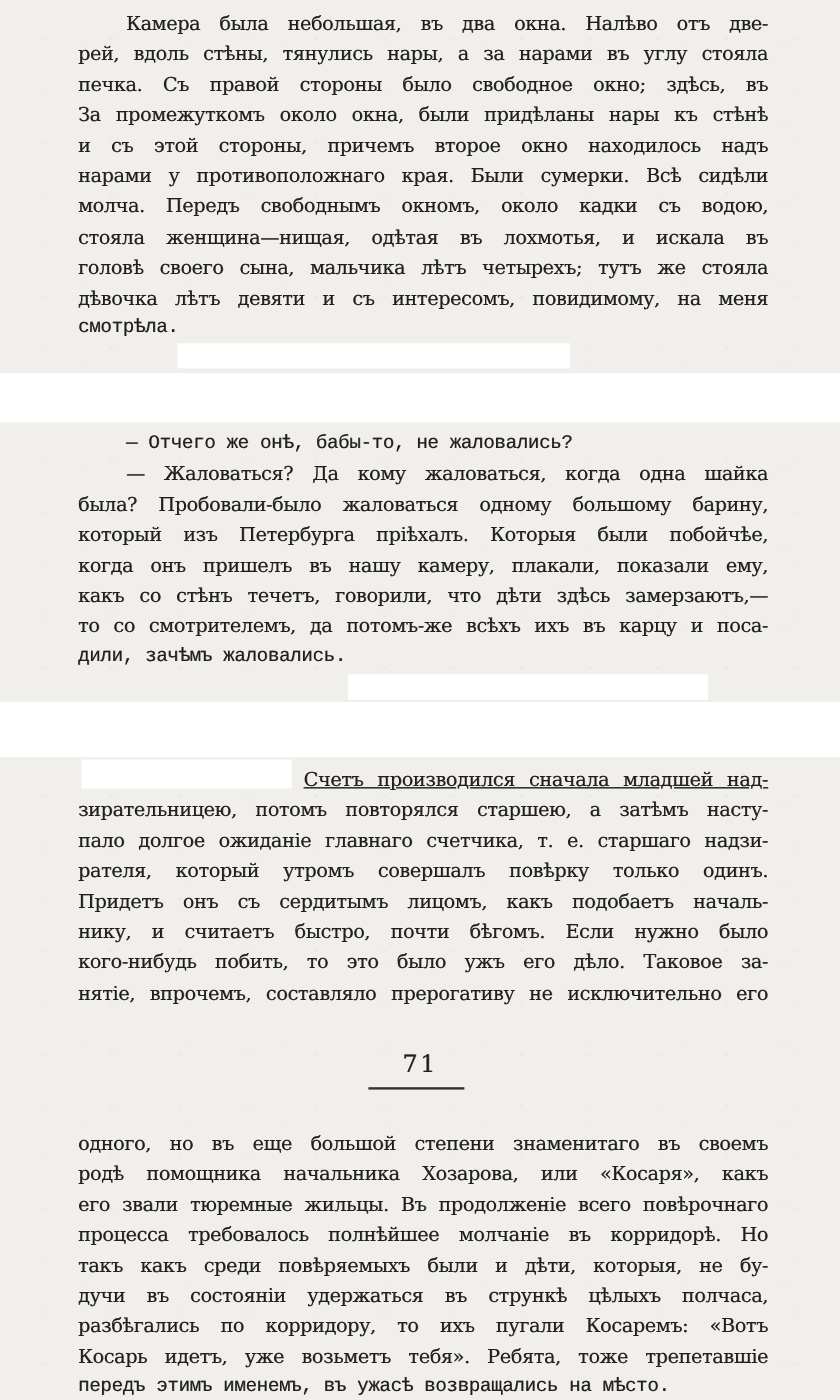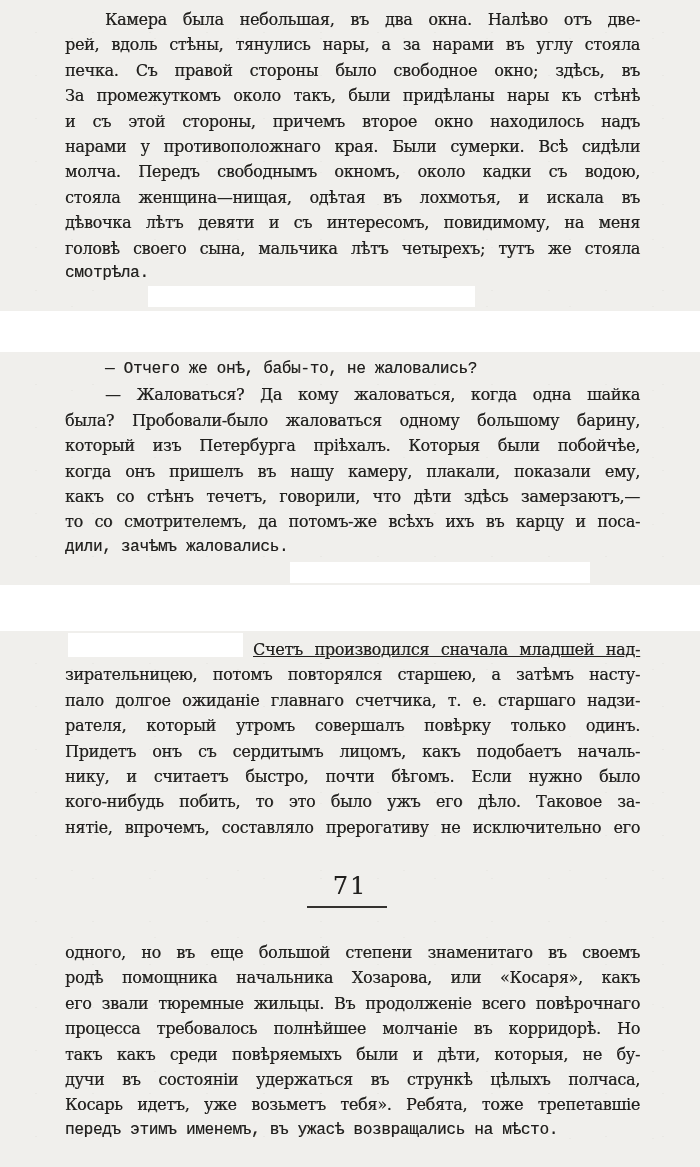--- a/index.html
+++ b/index.html
@@ -63,21 +63,21 @@
 
   .pageno-wrap {
     position: absolute;
     top: 874px;
     left: 0;
     width: 700px;
     text-align: center;
     z-index: 3;
   }
   .pageno {
-    font-size: 24px;
+    font-size: 20px;
     letter-spacing: 2px;
     line-height: 24px;
     text-shadow: 0.35px 0 0 rgba(32,31,29,0.6);
   }
   .pageno-rule {
     position: absolute;
     top: 906px;
     left: 307px;
     width: 80px;
     height: 2px;
@@ -95,27 +95,27 @@
   <div class="scan scan3"></div>
 
   <div class="redaction red1"></div>
   <div class="redaction red2"></div>
   <div class="redaction red3"></div>
 
   <div class="para p1">
     <div class="ln fl">Камера была небольшая, въ два окна. Налѣво отъ две-</div>
     <div class="ln">рей, вдоль стѣны, тянулись нары, а за нарами въ углу стояла</div>
     <div class="ln">печка. Съ правой стороны было свободное окно; здѣсь, въ</div>
-    <div class="ln">За промежуткомъ около такъ, были придѣланы нары къ стѣнѣ</div>
+    <div class="ln">За промежуткомъ около окна, были придѣланы нары къ стѣнѣ</div>
     <div class="ln">и съ этой стороны, причемъ второе окно находилось надъ</div>
     <div class="ln">нарами у противоположнаго края. Были сумерки. Всѣ сидѣли</div>
     <div class="ln">молча. Передъ свободнымъ окномъ, около кадки съ водою,</div>
     <div class="ln">стояла женщина—нищая, одѣтая въ лохмотья, и искала въ</div>
+    <div class="ln">головѣ своего сына, мальчика лѣтъ четырехъ; тутъ же стояла</div>
     <div class="ln">дѣвочка лѣтъ девяти и съ интересомъ, повидимому, на меня</div>
-    <div class="ln">головѣ своего сына, мальчика лѣтъ четырехъ; тутъ же стояла</div>
     <div class="ln last">смотрѣла.</div>
   </div>
 
   <div class="para p2">
     <div class="ln fl last">— Отчего же онѣ, бабы-то, не жаловались?</div>
     <div class="ln fl">— Жаловаться? Да кому жаловаться, когда одна шайка</div>
     <div class="ln">была? Пробовали-было жаловаться одному большому барину,</div>
     <div class="ln">который изъ Петербурга пріѣхалъ. Которыя были побойчѣе,</div>
     <div class="ln">когда онъ пришелъ въ нашу камеру, плакали, показали ему,</div>
     <div class="ln">какъ со стѣнъ течетъ, говорили, что дѣти здѣсь замерзаютъ,—</div>
@@ -139,17 +139,18 @@
   </div>
   <div class="pageno-rule"></div>
 
   <div class="para p4">
     <div class="ln">одного, но въ еще большой степени знаменитаго въ своемъ</div>
     <div class="ln">родѣ помощника начальника Хозарова, или «Косаря», какъ</div>
     <div class="ln">его звали тюремные жильцы. Въ продолженіе всего повѣрочнаго</div>
     <div class="ln">процесса требовалось полнѣйшее молчаніе въ корридорѣ. Но</div>
     <div class="ln">такъ какъ среди повѣряемыхъ были и дѣти, которыя, не бу-</div>
     <div class="ln">дучи въ состояніи удержаться въ стрункѣ цѣлыхъ полчаса,</div>
+    <div class="ln">разбѣгались по корридору, то ихъ пугали Косаремъ: «Вотъ</div>
     <div class="ln">Косарь идетъ, уже возьметъ тебя». Ребята, тоже трепетавшіе</div>
     <div class="ln last">передъ этимъ именемъ, въ ужасѣ возвращались на мѣсто.</div>
   </div>
 
 </div>
 
 </body></html>

